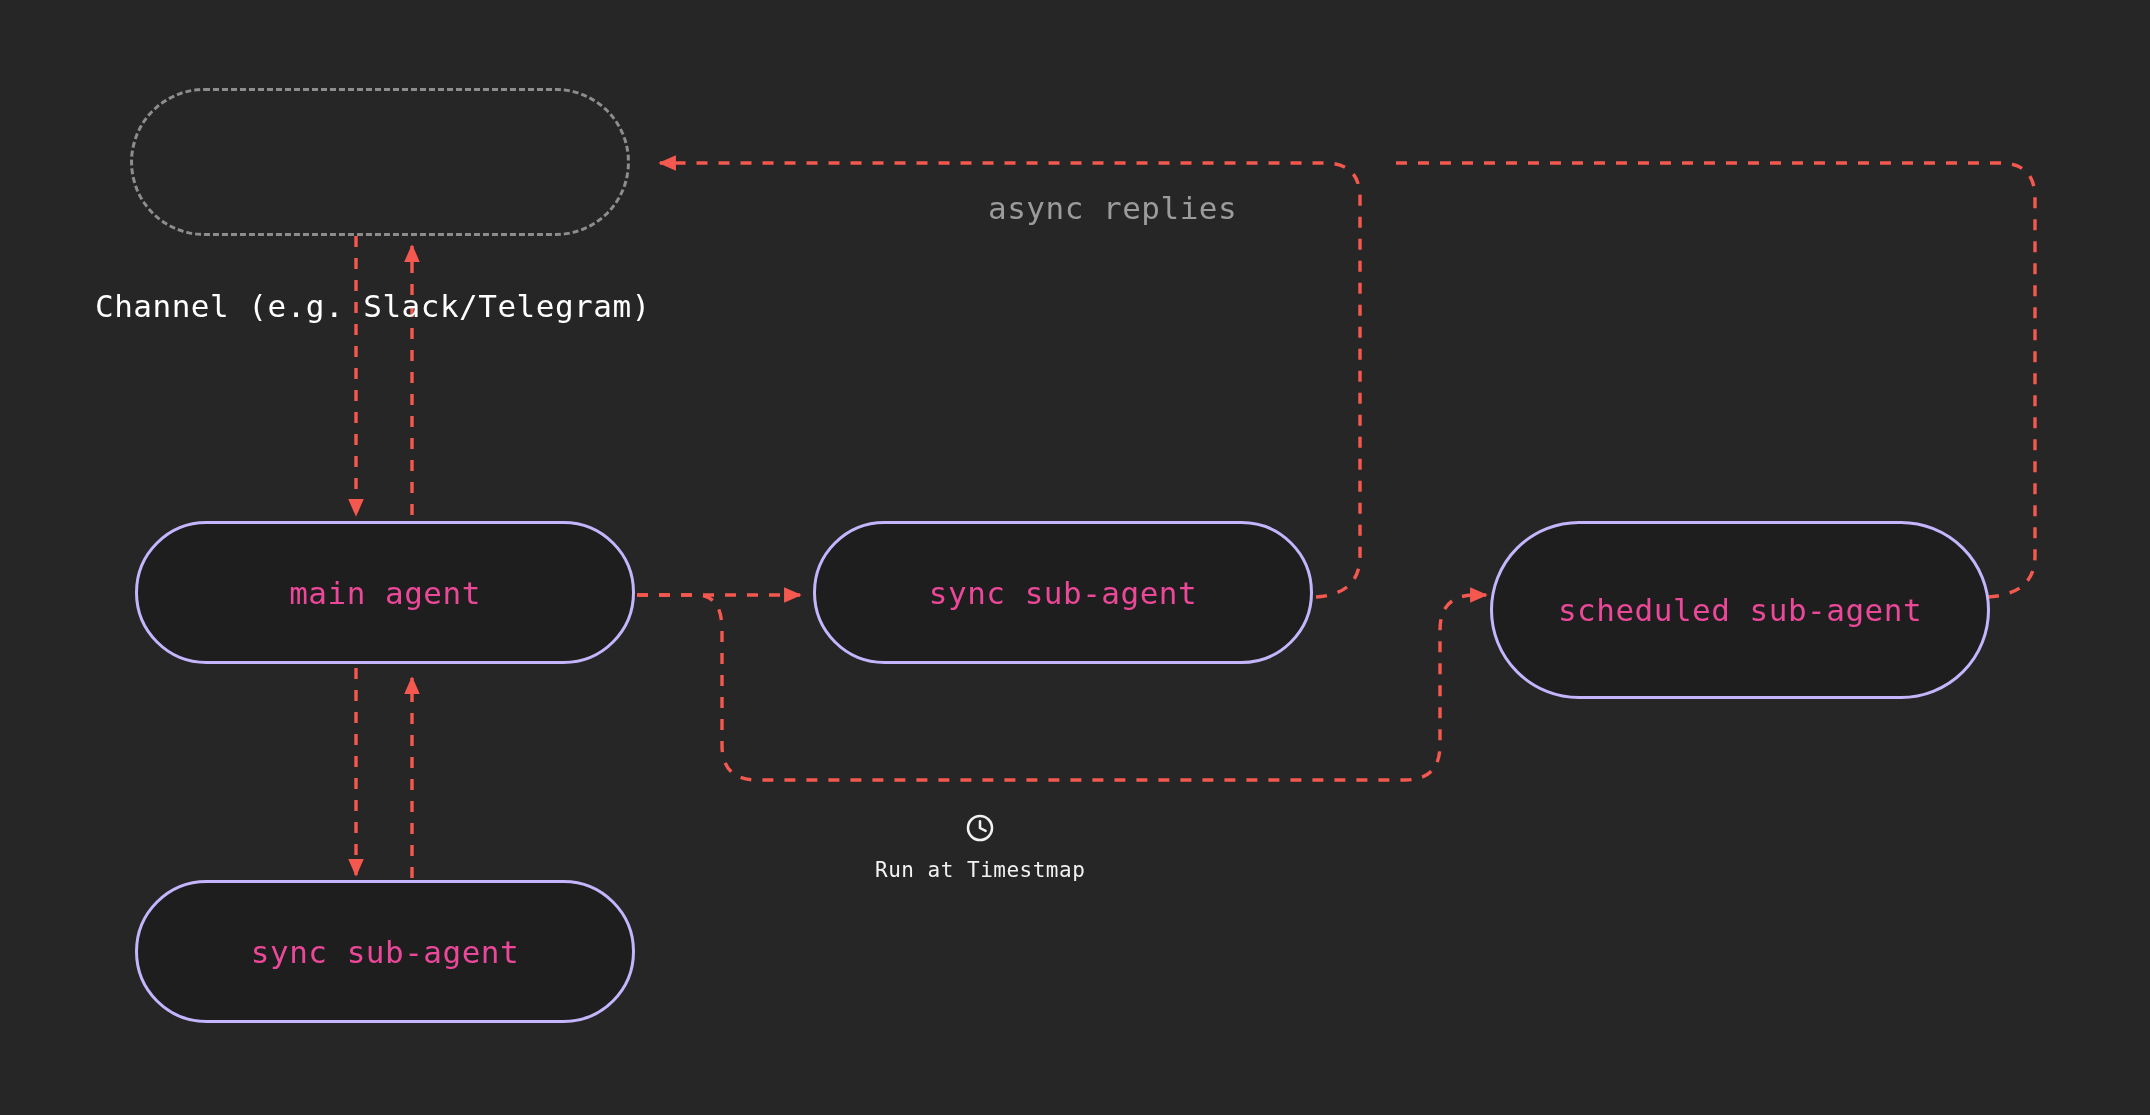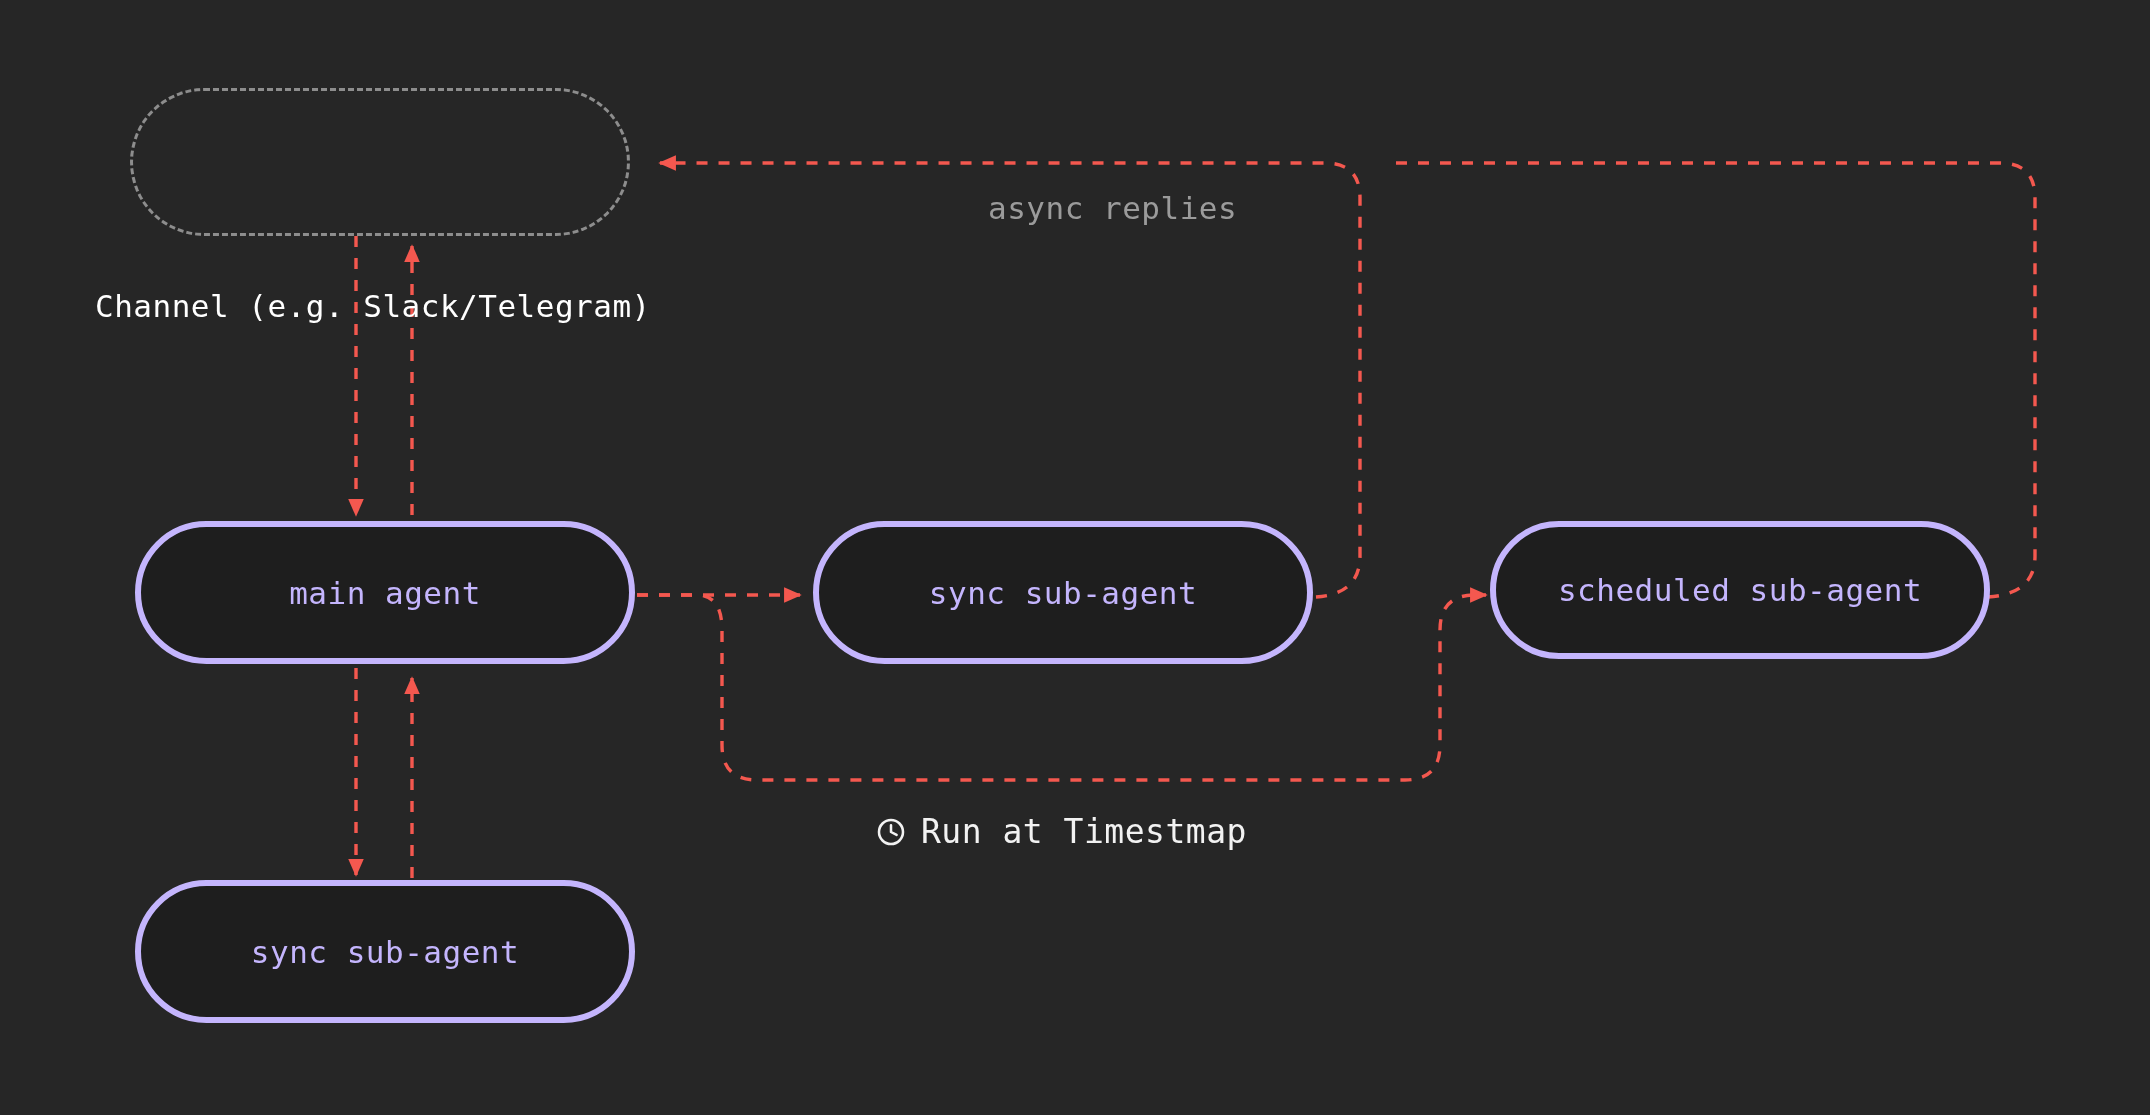--- a/index.html
+++ b/index.html
@@ -25,23 +25,23 @@
   }
 
   
   .node {
     position: absolute;
     box-sizing: border-box;
     display: flex;
     align-items: center;
     justify-content: center;
     background: #1e1e1e;
-    border: 6px solid #c4b5fd;
+    border: 3px solid #c4b5fd;
     border-radius: 999px;
-    color: #c4b5fd;
+    color: #ec4899;
     font-size: 31px;
     letter-spacing: 0.5px;
     white-space: nowrap;
   }
   .node.ghost {
     background: transparent;
     border: 3px dashed #8d8d8d;
     color: transparent;
   }
 
@@ -54,23 +54,24 @@
     color: #ffffff;
   }
   .caption.muted { color: #9b9b9b; }
 
   .badge {
     position: absolute;
     display: flex;
     align-items: center;
     gap: 14px;
     white-space: nowrap;
-    font-size: 33px;
+    font-size: 21px;
     letter-spacing: 0.5px;
     color: #f2f2f2;
+    flex-direction: column;
   }
   .badge svg { display: block; }
 </style>
 </head>
 <body>
 
 <div id="stage">
 
   <svg id="wires" viewBox="0 0 2150 1115">
     <defs>
@@ -105,21 +106,21 @@
   </div>
 
   <div class="node" style="left:135px; top:521px; width:500px; height:143px;">
     <span>main agent</span>
   </div>
 
   <div class="node" style="left:813px; top:521px; width:500px; height:143px;">
     <span>sync sub-agent</span>
   </div>
 
-  <div class="node" style="left:1490px; top:521px; width:500px; height:138px;">
+  <div class="node" style="left:1490px; top:521px; width:500px; height:178px;">
     <span>scheduled sub-agent</span>
   </div>
 
   <div class="node" style="left:135px; top:880px; width:500px; height:143px;">
     <span>sync sub-agent</span>
   </div>
 
   <div class="caption" style="left:95px; top:288px;">Channel (e.g. Slack/Telegram)</div>
 
   <div class="caption muted" style="left:988px; top:190px;">async replies</div>

